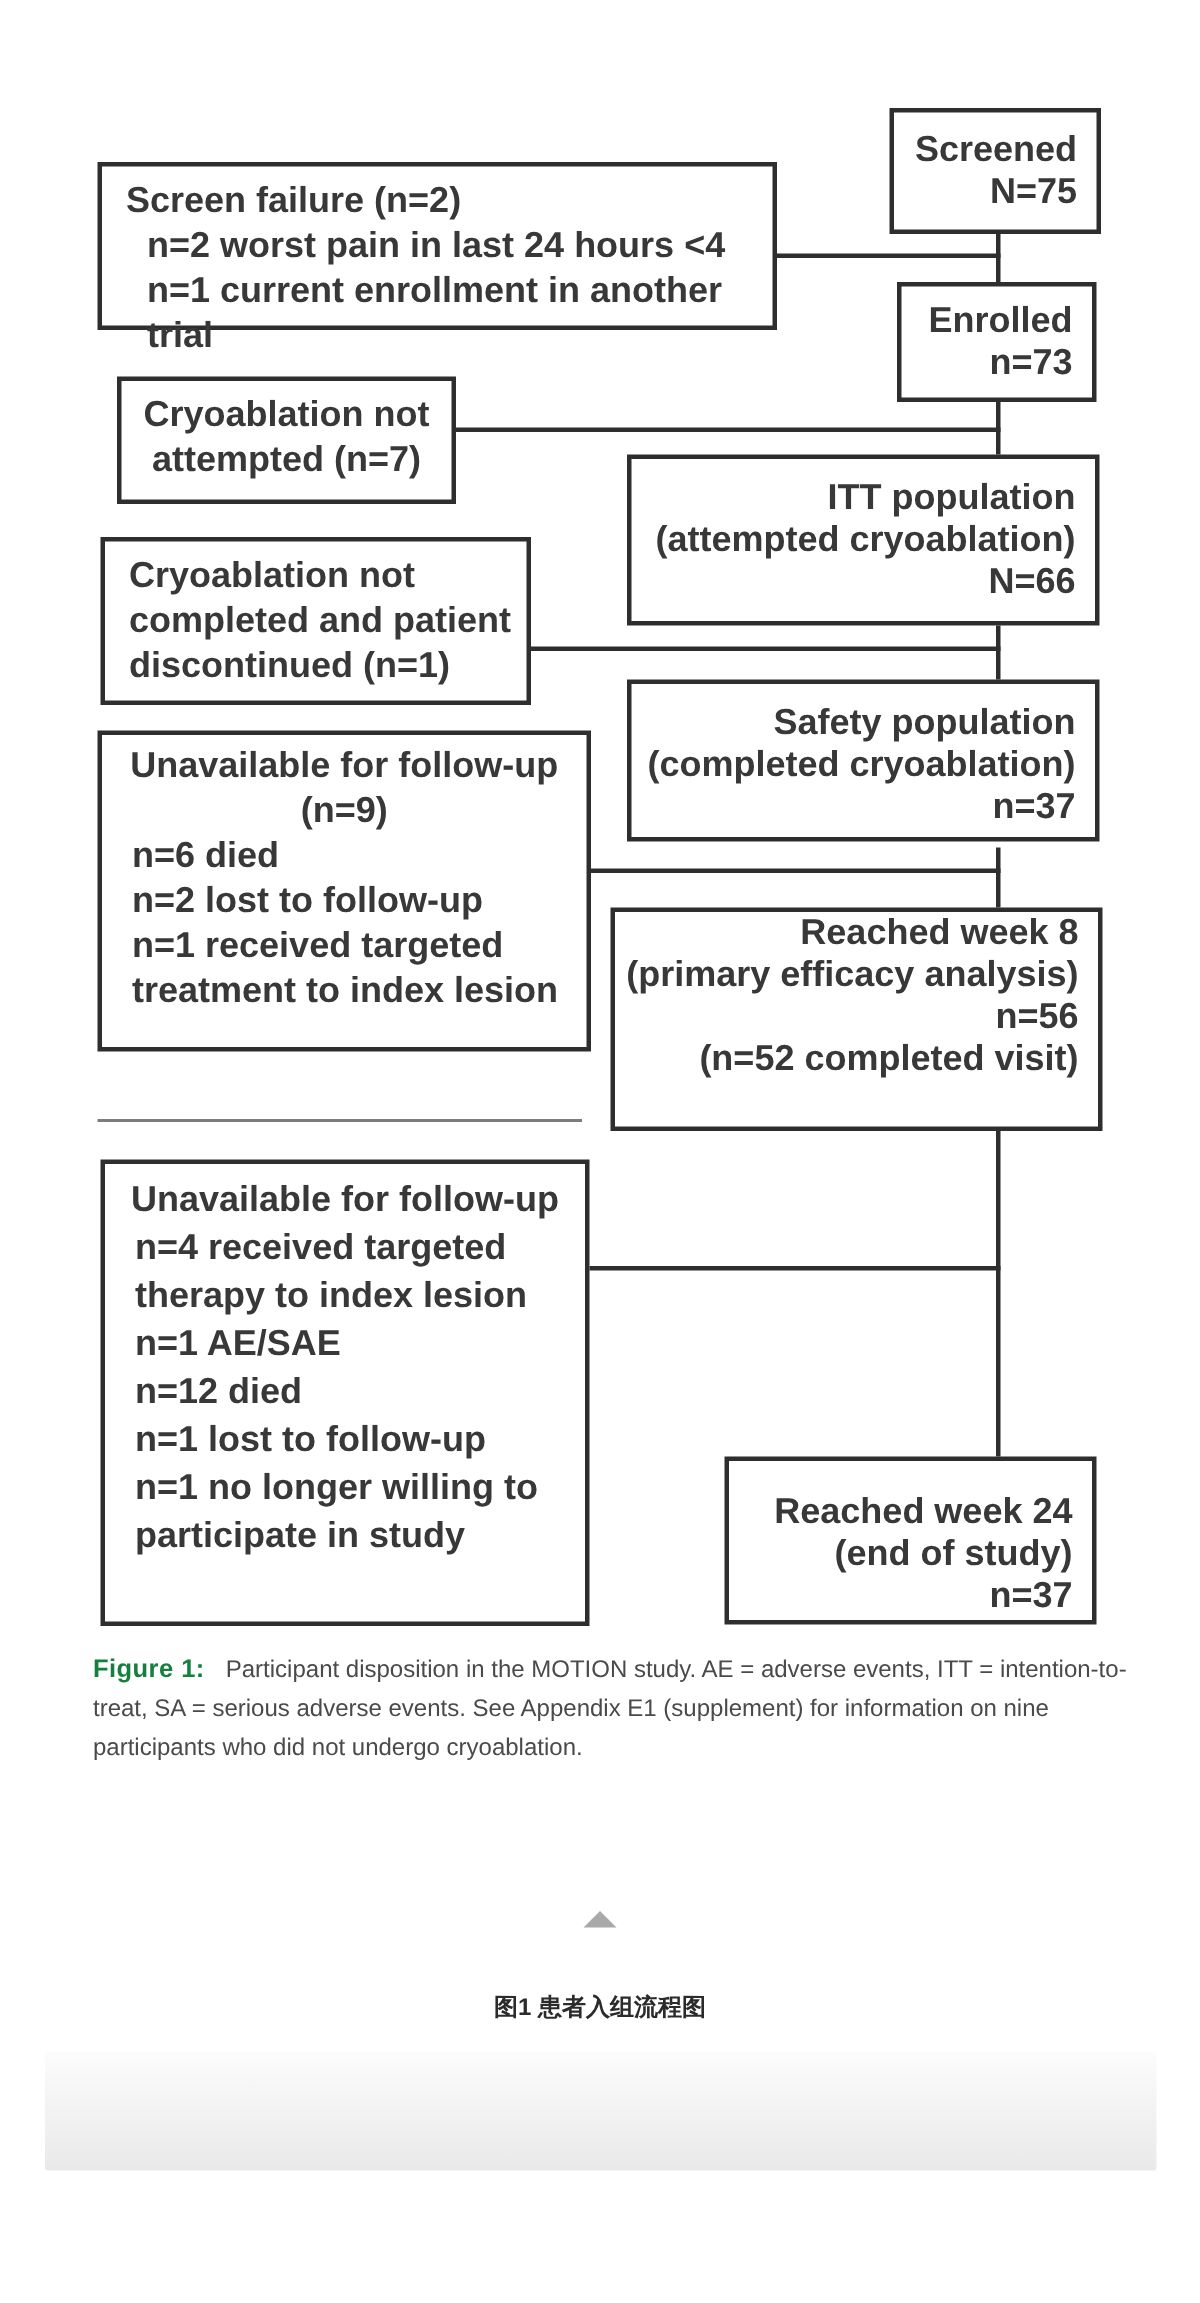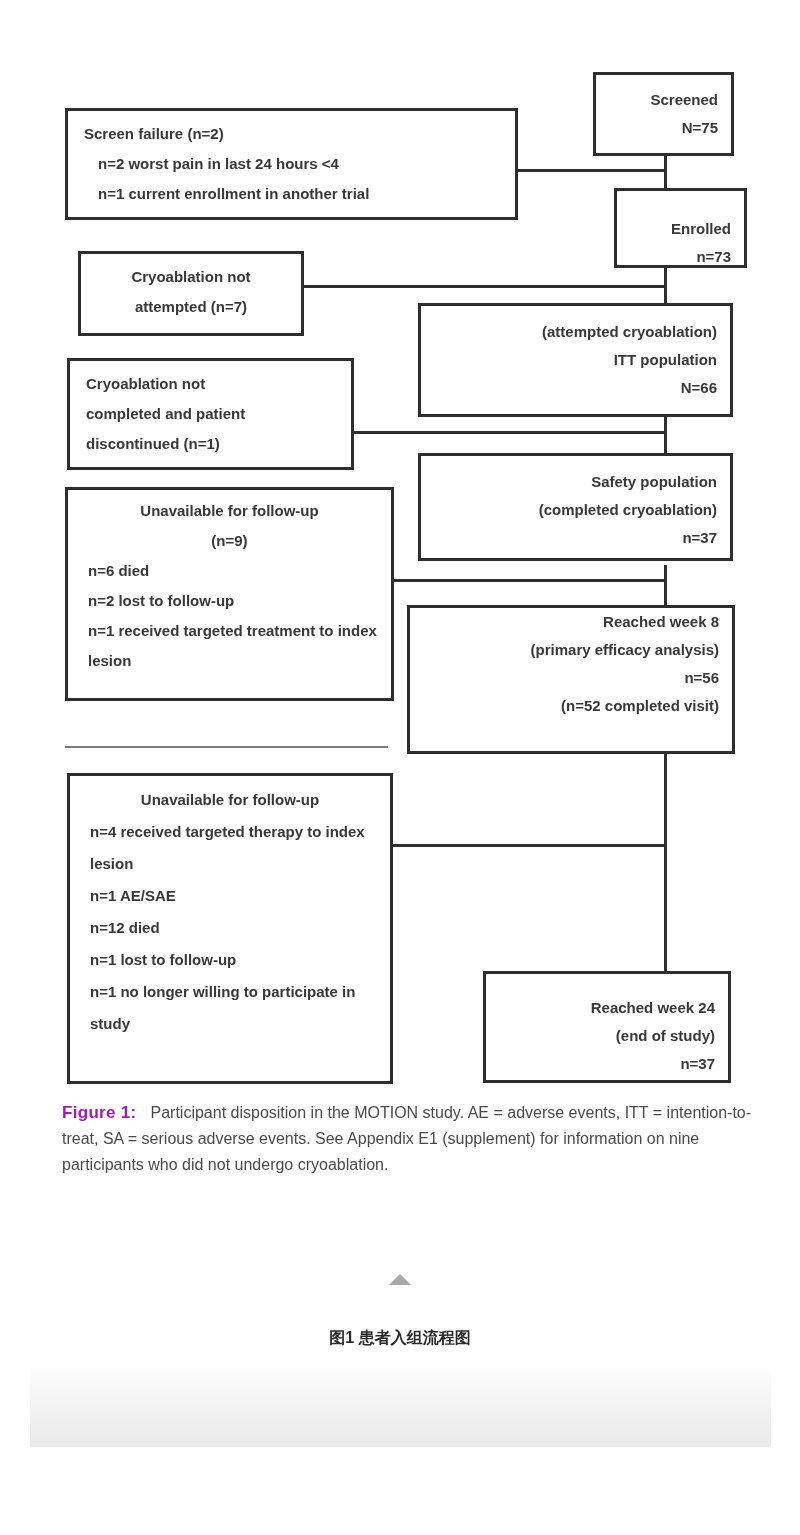--- a/index.html
+++ b/index.html
@@ -1,27 +1,27 @@
 <!DOCTYPE html>
 <html><head>
 <meta charset="utf-8">
 <style>
   html,body{margin:0;padding:0;background:#ffffff;}
   #page{position:relative;width:800px;height:1535px;background:#ffffff;overflow:hidden;
         font-family:"Liberation Sans",sans-serif;}
 
   
   .fbox{position:absolute;box-sizing:border-box;border:3px solid #2e2e2e;background:#fff;
-        color:#383838;font-weight:600;font-size:15px;line-height:30px;}
+        color:#383838;font-weight:600;font-size:24px;line-height:30px;}
   .r{text-align:right;padding-right:13px;line-height:28px;}
   .l{text-align:left;}
   .c{text-align:center;}
 
   #b-screened{left:593px;top:72px;width:141px;height:84px;padding-top:11px;}
-  #b-enrolled{left:598px;top:188px;width:133px;height:80px;padding-top:24px;margin-left:16px;}
+  #b-enrolled{left:598px;top:188px;width:133px;height:80px;padding-top:9px;}
   #b-itt{left:418px;top:303px;width:315px;height:114px;padding-top:12px;}
   #b-safety{left:418px;top:453px;width:315px;height:108px;padding-top:12px;}
   #b-week8{left:407px;top:605px;width:328px;height:149px;}
   #b-week24{left:483px;top:971px;width:248px;height:112px;padding-top:20px;}
 
   #b-screenfail{left:65px;top:108px;width:453px;height:112px;padding:8px 22px 0 16px;}
   #b-screenfail .ind{padding-left:14px;}
   #b-cryona{left:78px;top:251px;width:226px;height:85px;padding-top:8px;}
   #b-cryonc{left:67px;top:358px;width:287px;height:112px;padding:8px 8px 0 16px;}
   #b-unavail9{left:65px;top:487px;width:329px;height:214px;padding:6px 12px 0 12px;}
@@ -35,21 +35,21 @@
   #v1{top:155px;height:34px;} #v2{top:267px;height:37px;} #v3{top:416px;height:38px;}
   #v4{top:565px;height:41px;} #v5{top:753px;height:219px;}
   #c1{left:518px;top:169px;width:149px;} #c2{left:303px;top:285px;width:364px;}
   #c3{left:353px;top:431px;width:314px;} #c4{left:393px;top:579px;width:274px;}
   #c5{left:392px;top:844px;width:275px;}
   #divider{position:absolute;left:65px;top:746px;width:323px;height:2px;background:#7d7d7d;}
 
   
   #caption{position:absolute;left:62px;top:1100px;width:692px;margin:0;
            font-size:16px;line-height:26px;color:#4a4a4a;font-weight:400;}
-  #caption b{font-size:17px;color:#a21caf;font-weight:700;margin-right:14px;letter-spacing:.3px;}
+  #caption b{font-size:17px;color:#15803d;font-weight:700;margin-right:14px;letter-spacing:.3px;}
 
   
   #collapse-arrow{position:absolute;left:389px;top:1274px;width:0;height:0;cursor:pointer;
                   border-left:11px solid transparent;border-right:11px solid transparent;
                   border-bottom:11px solid #a9a9a9;}
   #zh-caption{position:absolute;left:0;top:1328px;width:800px;text-align:center;
               font-size:16px;font-weight:700;color:#2b2b2b;}
   #footer-panel{position:absolute;left:30px;top:1368px;width:741px;height:79px;
                 background:linear-gradient(180deg,#fcfcfc 0%,#e9e9e9 100%);border-radius:2px;}
 </style>
@@ -74,22 +74,22 @@
     <div>Screened</div>
     <div>N=75</div>
   </div>
 
   <div class="fbox r" id="b-enrolled">
     <div>Enrolled</div>
     <div>n=73</div>
   </div>
 
   <div class="fbox r" id="b-itt">
+    <div>ITT population</div>
     <div>(attempted cryoablation)</div>
-    <div>ITT population</div>
     <div>N=66</div>
   </div>
 
   <div class="fbox r" id="b-safety">
     <div>Safety population</div>
     <div>(completed cryoablation)</div>
     <div>n=37</div>
   </div>
 
   <div class="fbox r" id="b-week8">

